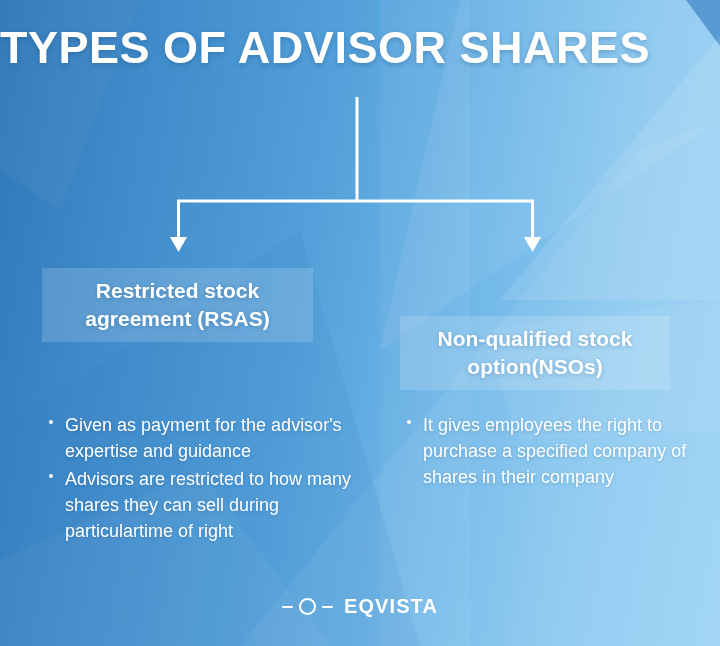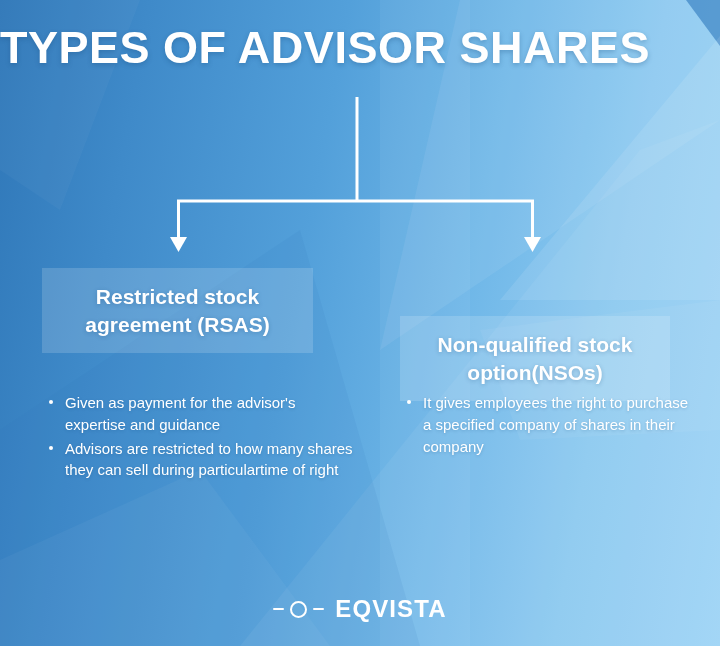--- a/index.html
+++ b/index.html
@@ -57,21 +57,21 @@
     left: 0;
     top: 0;
     width: 720px;
     height: 646px;
   }
 
   
   .headbox {
     position: absolute;
     top: 268px;
-    height: 85px;
+    height: 74px;
     background: rgba(255,255,255,0.16);
     display: flex;
     align-items: center;
     justify-content: center;
     text-align: center;
     box-sizing: border-box;
     padding: 16px 14px;
   }
   .headbox-left  { left: 42px;  width: 271px; }
   .headbox-right { left: 400px; width: 270px; margin-top: 48px; }
@@ -79,23 +79,23 @@
     color: #ffffff;
     font-size: 21px;
     font-weight: bold;
     line-height: 1.32;
     text-shadow: 0 1px 4px rgba(20,70,120,0.28);
   }
 
   
   .bullets {
     position: absolute;
-    top: 392px;
-    color: #ffffff;
-    font-size: 15px;
+    top: 412px;
+    color: #ffffff;
+    font-size: 18px;
     line-height: 1.45;
     text-shadow: 0 1px 3px rgba(20,70,120,0.25);
   }
   .bullets-left  { left: 46px;  width: 310px; }
   .bullets-right { left: 404px; width: 290px; }
 
   .bullets ul {
     margin: 0;
     padding: 0;
     list-style: none;
@@ -137,21 +137,21 @@
   .logo-ring {
     display: block;
     width: 17px;
     height: 17px;
     border: 2px solid #ffffff;
     border-radius: 50%;
     box-sizing: border-box;
   }
   .logo-text {
     color: #ffffff;
-    font-size: 24px;
+    font-size: 20px;
     font-weight: bold;
     letter-spacing: 1.1px;
     margin-left: 5px;
   }
 </style>
 </head>
 <body>
 
 <div id="infographic">
 

